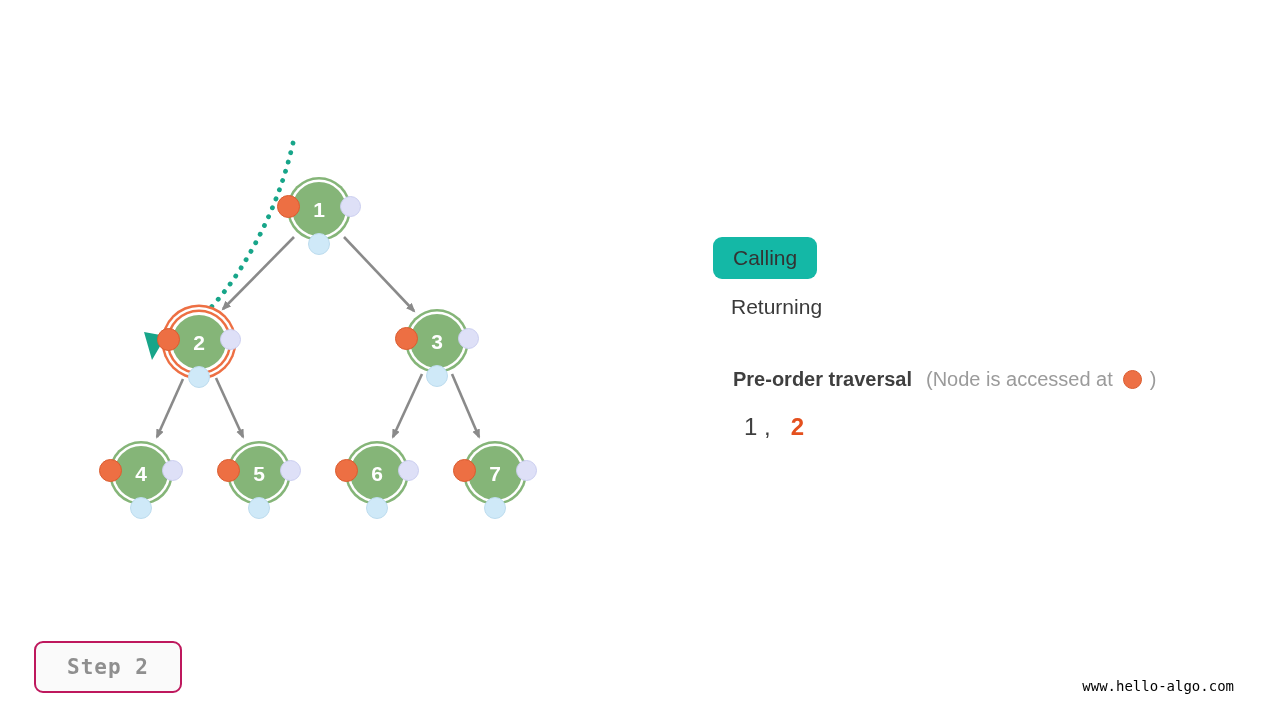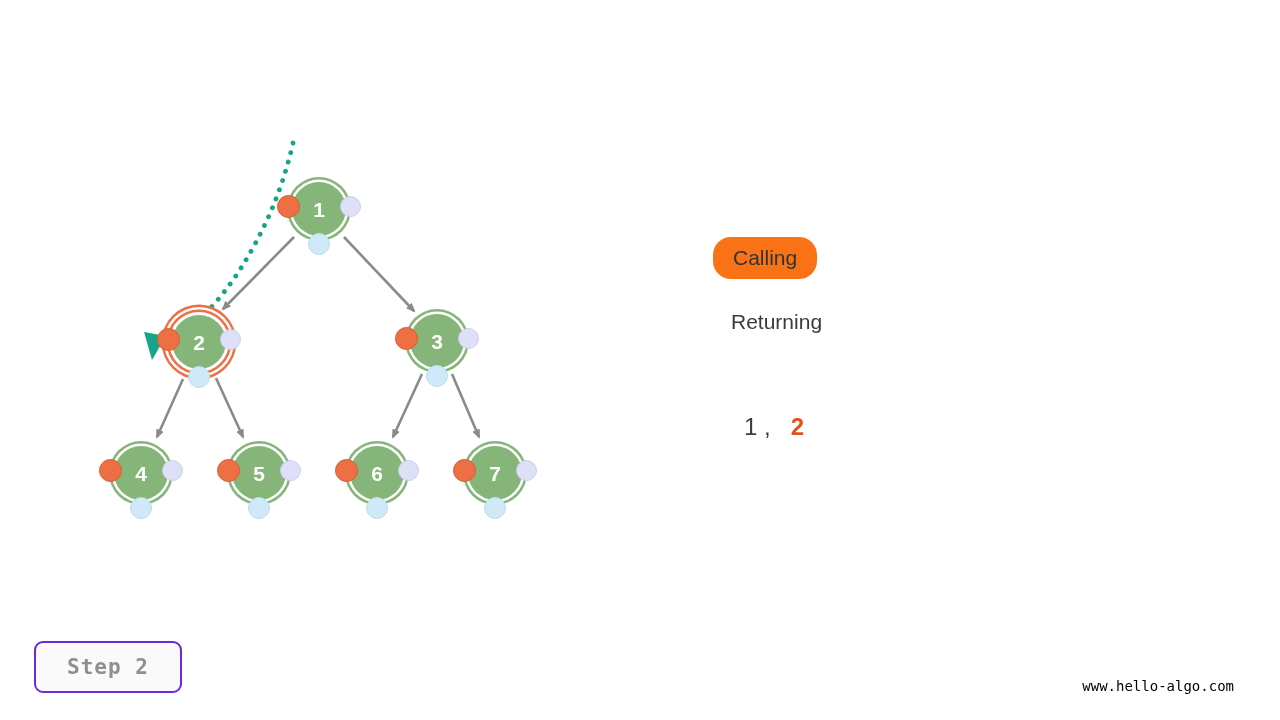--- a/index.html
+++ b/index.html
@@ -15,37 +15,37 @@
         display:flex;align-items:center;justify-content:center;}
   .node .node-label{color:#ffffff;font-size:21px;font-weight:bold;line-height:1;}
   .node.current{box-shadow:0 0 0 3px #ffffff,0 0 0 5.5px #ED6F43,0 0 0 8px #ffffff,0 0 0 10.5px #ED6F43;}
 
   .dot{position:absolute;border-radius:50%;box-sizing:border-box;}
   .dot.access{width:23px;height:23px;background:#ED6F43;border:1.5px solid #DB5C2F;left:-15px;top:13px;}
   .dot.right{width:21px;height:21px;background:#DEE0F7;border:1px solid #CBCEF0;left:48px;top:14px;}
   .dot.bottom{width:22px;height:22px;background:#CFE9F8;border:1px solid #BDDCEE;left:16px;top:51px;}
 
   
-  .legend-calling{position:absolute;left:713px;top:237px;background:#f97316;border-radius:18px;
+  .legend-calling{position:absolute;left:713px;top:237px;background:#14b8a6;border-radius:9px;
                   padding:9px 20px;font-size:21px;color:#333333;}
-  .legend-returning{position:absolute;left:731px;top:295px;font-size:21px;color:#3A3A3A;margin-top:15px;}
+  .legend-returning{position:absolute;left:731px;top:295px;font-size:21px;color:#3A3A3A;}
 
   .traversal-line{position:absolute;left:733px;top:368px;display:flex;align-items:center;white-space:pre;}
   .traversal-title{font-size:20px;font-weight:bold;color:#3F3F3F;}
   .traversal-note{font-size:20px;color:#9B9B9B;margin-left:14px;}
   .note-dot{display:inline-block;width:19px;height:19px;border-radius:50%;
             background:#ED7045;border:1px solid #DB5C2F;box-sizing:border-box;margin:0 8px 0 10px;}
   .traversal-note-close{font-size:20px;color:#9B9B9B;}
 
   .sequence-line{position:absolute;left:744px;top:413px;font-size:24px;color:#3F3F3F;}
   .sequence-current{color:#E4501E;font-weight:bold;margin-left:20px;}
 
   
   .step-box{position:absolute;left:34px;top:641px;width:148px;height:52px;
-            border:2px solid #6d28d9;border-radius:9px;background:#FAFAFA;
+            border:2px solid #be185d;border-radius:9px;background:#FAFAFA;
             display:flex;align-items:center;justify-content:center;box-sizing:border-box;}
   .step-box span{font-family:"DejaVu Sans Mono",monospace;font-weight:bold;font-size:21px;color:#8F8F8F;letter-spacing:1px;}
 
   
   .watermark{position:absolute;right:46px;top:678px;font-family:"DejaVu Sans Mono",monospace;
              font-size:14px;color:#000000;}
 </style>
 </head>
 <body>
 
@@ -110,20 +110,26 @@
     <span class="dot right"></span>
     <span class="dot bottom"></span>
     <span class="node-label">7</span>
   </div>
 
   <div class="legend-calling">
     <span>Calling</span>
   </div>
   <div class="legend-returning">Returning</div>
 
+  <div class="traversal-line">
+    <span class="traversal-title">Pre-order traversal</span>
+    <span class="traversal-note">(Node is accessed at</span>
+    <span class="note-dot"></span>
+    <span class="traversal-note-close">)</span>
+  </div>
 
   <div class="sequence-line">
     <span>1 ,</span><span class="sequence-current">2</span>
   </div>
 
   <div class="step-box">
     <span>Step 2</span>
   </div>
 
   <div class="watermark">www.hello-algo.com</div>

